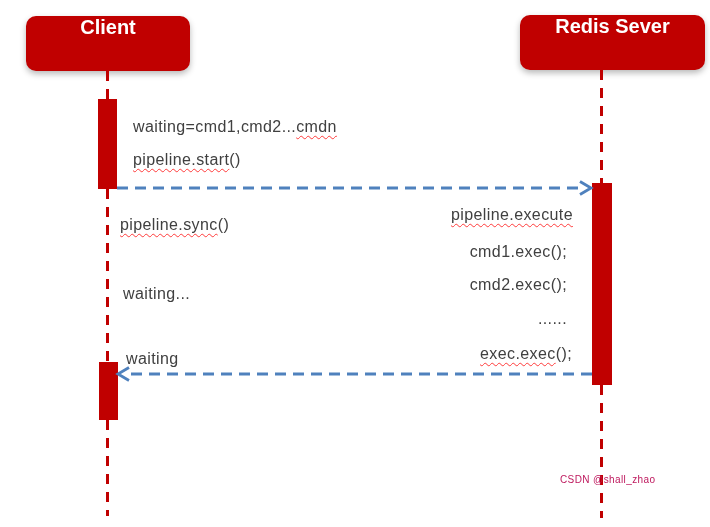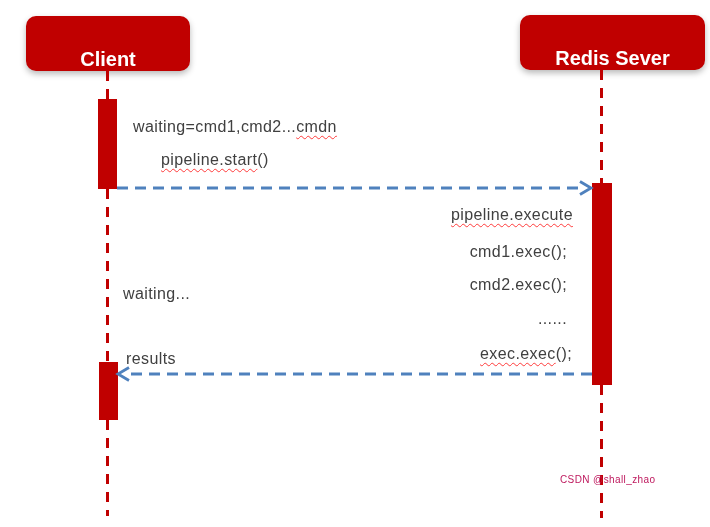--- a/index.html
+++ b/index.html
@@ -2,21 +2,21 @@
 <html><head>
 <meta charset="utf-8">
 <style>
   html,body{margin:0;padding:0;background:#fff;}
   #canvas{
     position:relative;width:710px;height:527px;background:#ffffff;overflow:hidden;
     font-family:"Liberation Sans",sans-serif;
   }
   .actor-box{
     position:absolute;height:55px;background:#c00000;border-radius:10px;
-    display:flex;align-items:flex-end;justify-content:center;
+    display:flex;align-items:flex-start;justify-content:center;
     color:#ffffff;font-weight:bold;font-size:20px;
     box-shadow:0 3px 6px rgba(0,0,0,0.28);
   }
   .lifeline{
     position:absolute;width:3px;
     background:repeating-linear-gradient(180deg,#c00000 0 10px,transparent 10px 18px);
   }
   .activation{
     position:absolute;background:#c00000;
   }
@@ -66,26 +66,27 @@
     <polyline points="465,2.5 476,9 465,15.5" fill="none" stroke="#4f81bd" stroke-width="2.8"></polyline>
   </svg>
 
   <svg class="arrow-svg" style="left:115px;top:365px;" width="482" height="18">
     <line x1="477" y1="9" x2="12" y2="9" stroke="#4f81bd" stroke-width="2.8" stroke-dasharray="11 7"></line>
     <polyline points="14,2.5 3,9 14,15.5" fill="none" stroke="#4f81bd" stroke-width="2.8"></polyline>
   </svg>
 
   <div class="lbl" style="left:133px;top:118px;"><span>waiting=cmd1,cmd2...</span><span class="sp">cmdn</span></div>
 
-  <div class="lbl" style="left:133px;top:151px;margin-left:28px;"><span class="sp">pipeline.start</span><span>()</span></div>
+  <div class="lbl" style="left:133px;top:151px;"><span class="sp">pipeline.start</span><span>()</span></div>
 
+  <div class="lbl" style="left:120px;top:216px;"><span class="sp">pipeline.sync</span><span>()</span></div>
 
   <div class="lbl" style="left:123px;top:285px;">waiting...</div>
 
-  <div class="lbl" style="left:126px;top:350px;">results</div>
+  <div class="lbl" style="left:126px;top:350px;">waiting</div>
 
   <div class="lbl right" style="right:137px;top:206px;"><span class="sp">pipeline.execute</span></div>
 
   <div class="lbl right" style="right:143px;top:243px;">cmd1.exec();</div>
 
   <div class="lbl right" style="right:143px;top:276px;">cmd2.exec();</div>
 
   <div class="lbl right" style="right:143px;top:310px;">......</div>
 
   <div class="lbl right" style="right:138px;top:345px;"><span class="sp">exec.exec</span><span>();</span></div>

